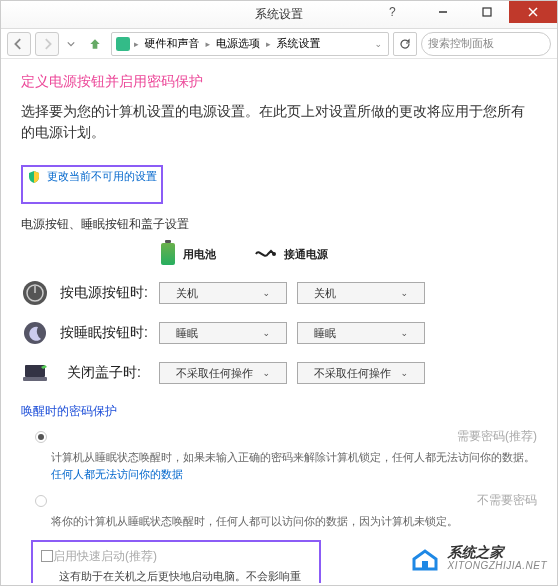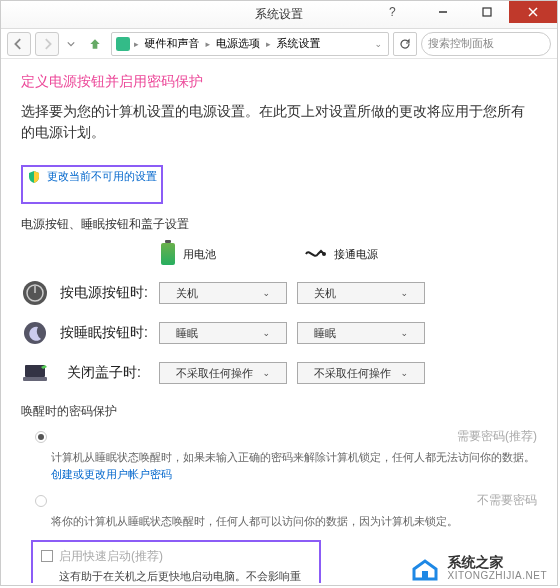--- a/index.html
+++ b/index.html
@@ -58,47 +58,48 @@
     padding: 14px 20px; height: calc(100% - 60px); overflow: hidden; position: relative;
     color: #222;
   }
   .page-title { color: #ec4899; font-size: 14px; margin-bottom: 10px; }
   .intro { font-size: 14px; color: #333; margin-bottom: 22px; line-height: 1.5; }
   .red-box { border: 2px solid #8b5cf6; padding: 2px 4px; display: inline-block; }
   .link { color: #0066cc; }
   .link-settings { display: inline-flex; align-items: center; gap: 6px; font-size: 11px; margin-bottom: 16px; }
   .shield-icon { width: 14px; height: 14px; }
   .section-head { font-size: 12px; color: #333; margin: 12px 0 10px; }
-  .device-row { display: flex; align-items: center; padding-left: 140px; gap: 88px; margin-bottom: 14px; }
+  .device-row { display: flex; align-items: center; padding-left: 140px; gap: 38px; margin-bottom: 14px; font-weight: bold; }
   .device { display: flex; align-items: center; gap: 8px; font-size: 11px; }
   .battery-icon { width: 14px; height: 22px; background: linear-gradient(#6ab04c,#27ae60); border-radius: 2px; position: relative; }
   .battery-icon::before { content:""; position:absolute; top:-3px; left:4px; width:6px; height:3px; background:#555; border-radius:1px; }
   .plug-icon { width: 22px; height: 14px; }
   .setting-row { display: flex; align-items: center; gap: 10px; margin-bottom: 12px; }
   .setting-icon { width: 28px; height: 28px; display: flex; align-items: center; justify-content: center; }
   .setting-label { width: 90px; font-size: 14px; text-align: center; }
   .combo {
     width: 128px; height: 22px; border: 1px solid #aaa; background: #f5f5f5;
     display: flex; align-items: center; justify-content: space-between;
     padding: 0 16px; font-size: 11px; color: #333;
   }
   .combo .chev { font-size: 9px; color: #555; }
-  .subhead { font-size: 12px; color: #404040; margin: 16px 0 8px; }
+  .subhead { font-size: 12px; color: #1d4ed8; margin: 16px 0 8px; }
   .radio-row { display: flex; align-items: center; gap: 6px; margin-left: 14px; margin-bottom: 4px; justify-content: space-between; }
   .radio { width: 12px; height: 12px; border: 1px solid #888; border-radius: 50%; display:inline-flex; align-items:center; justify-content:center; }
   .radio.checked::after { content:""; width:6px; height:6px; background:#555; border-radius:50%; }
   .radio.disabled { border-color: #ccc; }
   .radio-desc { font-size: 11px; color: #666; margin: 2px 0 10px 30px; line-height: 1.5; }
   .disabled-text { color: #aaa; }
-  .checkbox-row { display:flex; align-items:center; gap:6px; margin-left: 2px; }
+  .checkbox-row { display:flex; align-items:center; margin-left: 2px; }
   .checkbox { width:12px; height:12px; border:1px solid #999; background:#fff; }
   .fast-desc { font-size: 11px; color:#444; margin: 4px 0 4px 20px; }
   .watermark {
-    position: absolute; bottom: 0; right: 10px; display:flex; align-items:center; gap:6px;
+    position: absolute; bottom: 10px; right: 10px; display:flex; align-items:center; gap:6px;
     color:#333;
+    font-style:italic;
   }
   .wm-logo { width:34px; height:34px; }
   .wm-text { display:flex; flex-direction:column; line-height:1.1; }
   .wm-text .big { font-size:14px; font-weight:bold; }
   .wm-text .small { font-size:10px; color:#888; letter-spacing:0.5px; }
 </style>
 </head>
 <body>
 
 <div class="window">
@@ -262,21 +263,21 @@
 
     
     <div class="subhead">唤醒时的密码保护</div>
 
     <div class="radio-row">
       <span class="radio checked disabled"></span>
       <span class="disabled-text">需要密码(推荐)</span>
     </div>
     <div class="radio-desc">
       <span>计算机从睡眠状态唤醒时，如果未输入正确的密码来解除计算机锁定，任何人都无法访问你的数据。</span>
-      <span class="link">创建或更改用户帐户密码</span>
+      <span class="link">任何人都无法访问你的数据</span>
     </div>
 
     <div class="radio-row">
       <span class="radio disabled"></span>
       <span class="disabled-text">不需要密码</span>
     </div>
     <div class="radio-desc">将你的计算机从睡眠状态唤醒时，任何人都可以访问你的数据，因为计算机未锁定。</div>
 
     
 

